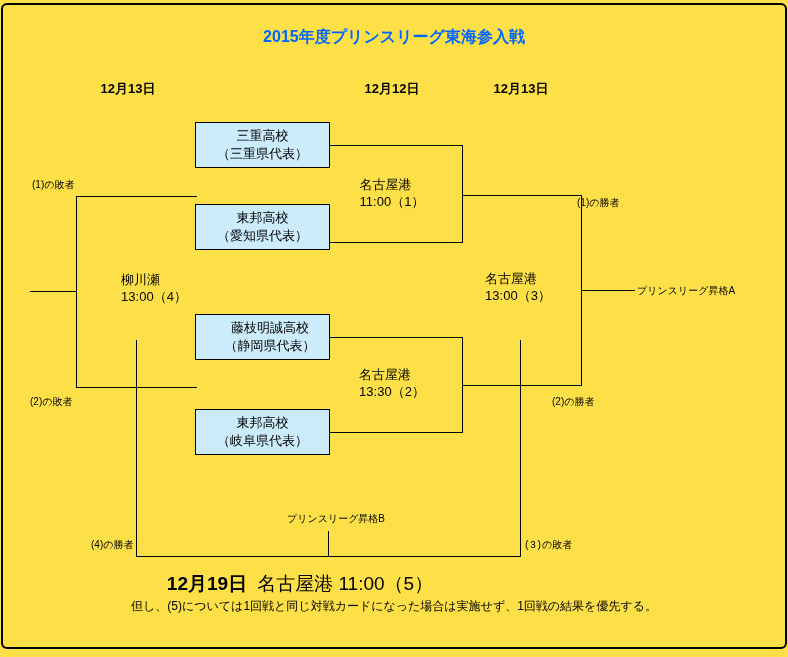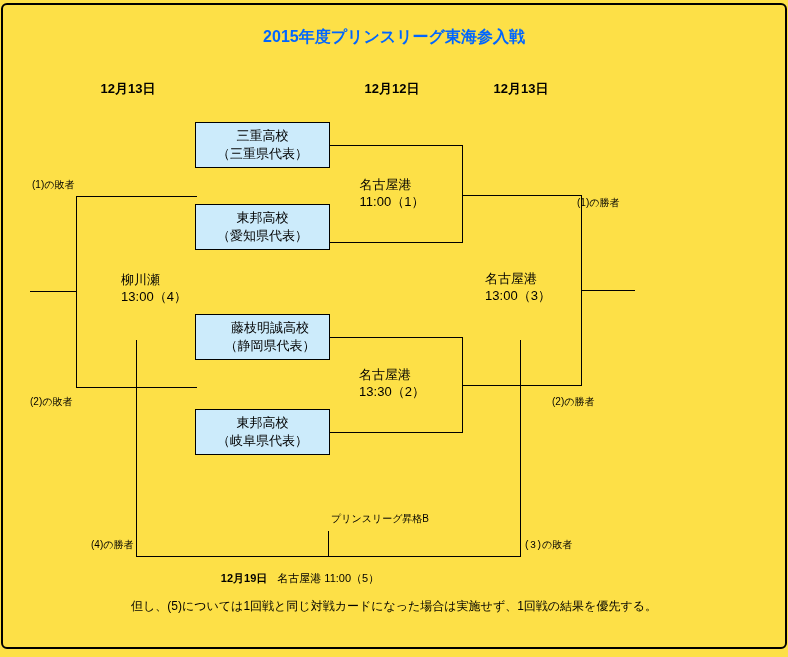--- a/index.html
+++ b/index.html
@@ -30,24 +30,24 @@
     display:flex;flex-direction:column;align-items:center;justify-content:center;
     font-size:13px;line-height:18px;text-align:center;box-sizing:border-box;
   }
   .hl{position:absolute;height:1px;background:var(--line-color);}
   .vl{position:absolute;width:1px;background:var(--line-color);}
   .lbl{position:absolute;font-size:10px;white-space:nowrap;}
   .match-lbl{
     position:absolute;transform:translateX(-50%);
     font-size:13px;line-height:17px;white-space:nowrap;
   }
-  .center-x{transform:translateX(-50%);margin-left:44px;}
+  .center-x{transform:translateX(-50%);}
   .m5line{
     position:absolute;left:300px;top:571px;transform:translateX(-50%);
-    font-size:11px;white-space:nowrap;
+    font-size:19px;white-space:nowrap;
   }
   .m5line .d{font-weight:bold;margin-right:10px;}
   .note{
     position:absolute;left:394px;top:598px;transform:translateX(-50%);
     font-size:12px;white-space:nowrap;
   }
 </style>
 </head>
 <body>
 
@@ -100,20 +100,21 @@
   <div class="vl" style="left:520px;top:340px;height:217px;"></div>
   <div class="hl" style="left:136px;top:556px;width:385px;"></div>
   <div class="vl" style="left:328px;top:531px;height:25px;"></div>
 
   <div class="lbl" style="left:32px;top:178px;">(1)の敗者</div>
   <div class="lbl" style="left:30px;top:395px;">(2)の敗者</div>
   <div class="lbl" style="left:552px;top:196px;margin-left:25px;">(1)の勝者</div>
   <div class="lbl" style="left:552px;top:395px;">(2)の勝者</div>
   <div class="lbl" style="left:63px;top:538px;margin-left:28px;">(4)の勝者</div>
   <div class="lbl" style="left:524px;top:538px;font-family:Liberation Mono, monospace;">(3)の敗者</div>
+  <div class="lbl" style="left:637px;top:284px;">プリンスリーグ昇格A</div>
   <div class="lbl center-x" style="left:336px;top:512px;">プリンスリーグ昇格B</div>
 
   <div class="match-lbl" style="left:392px;top:176px;">
     <div>名古屋港</div>
     <div>11:00（1）</div>
   </div>
   <div class="match-lbl" style="left:392px;top:366px;">
     <div>名古屋港</div>
     <div>13:30（2）</div>
   </div>

